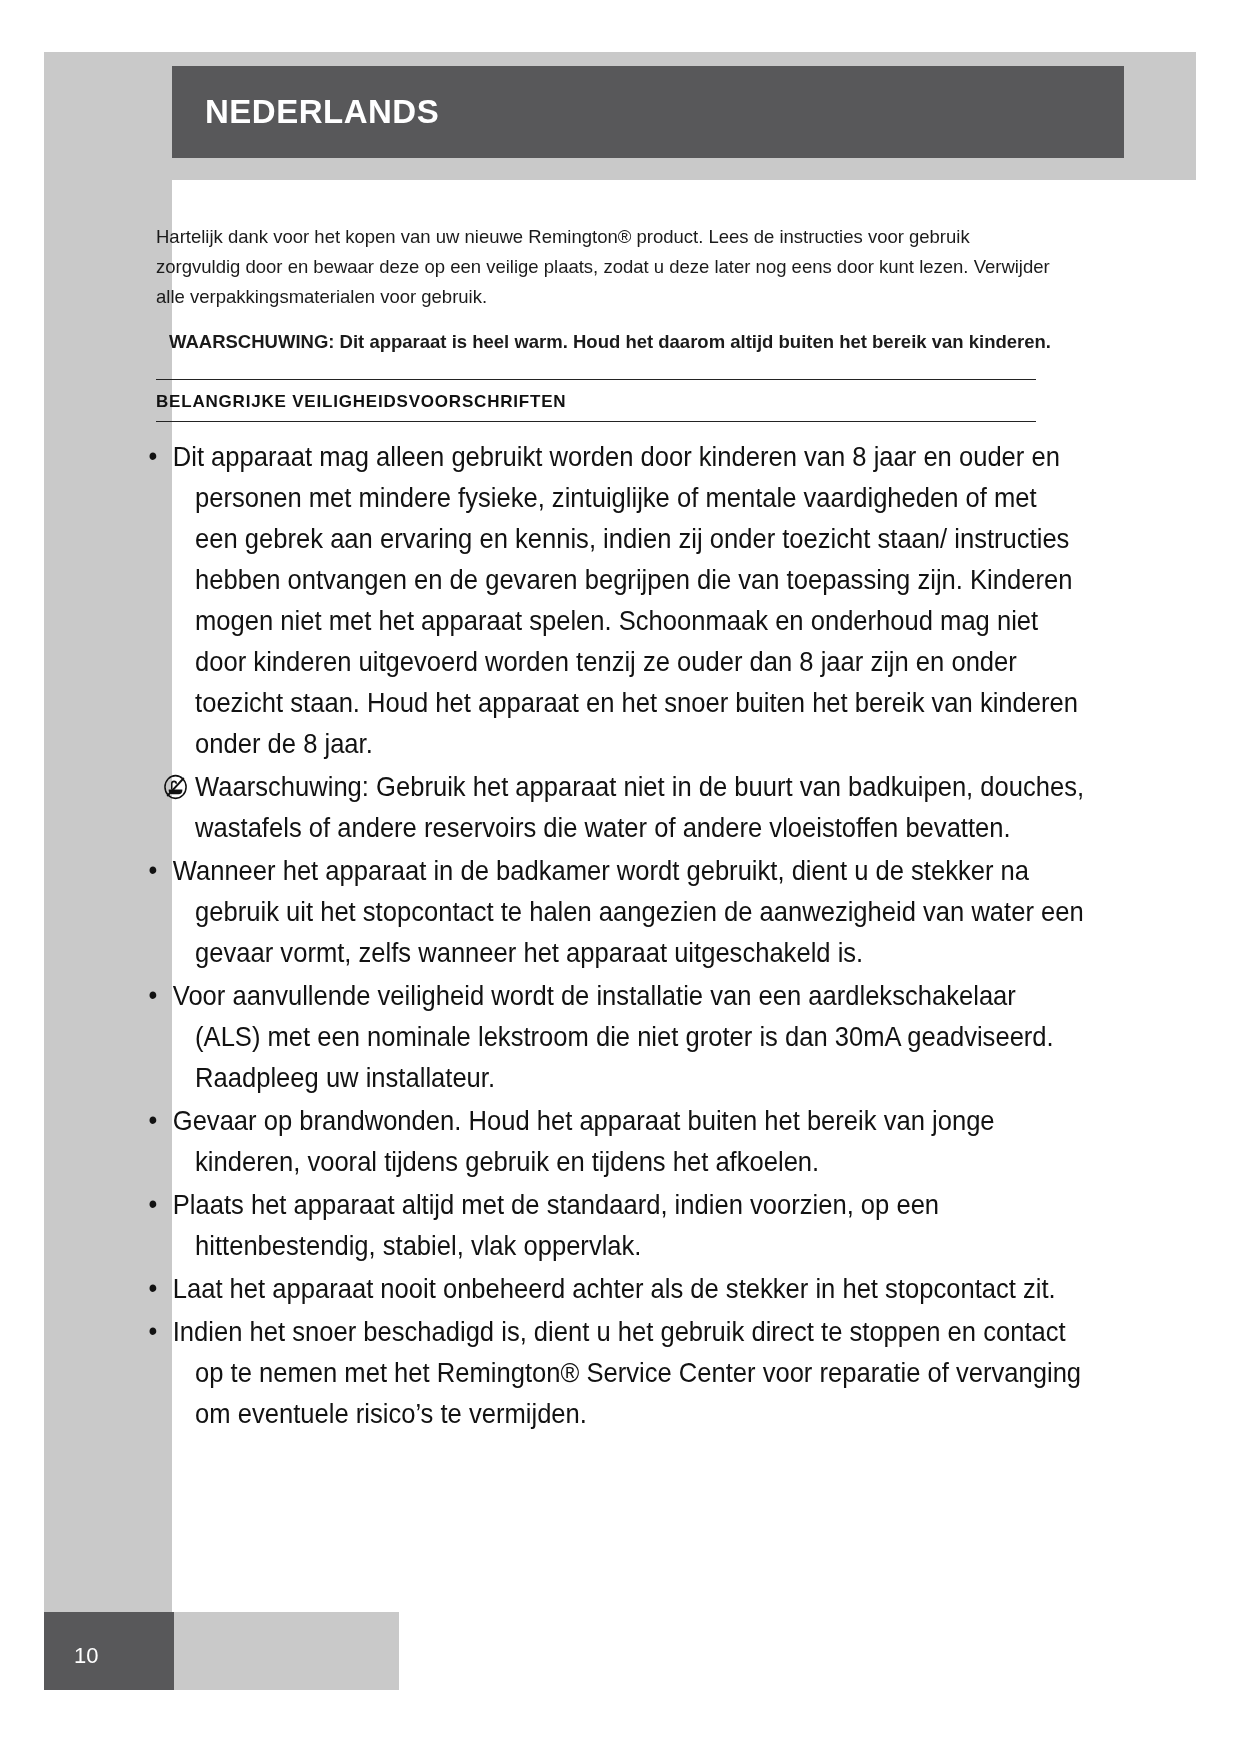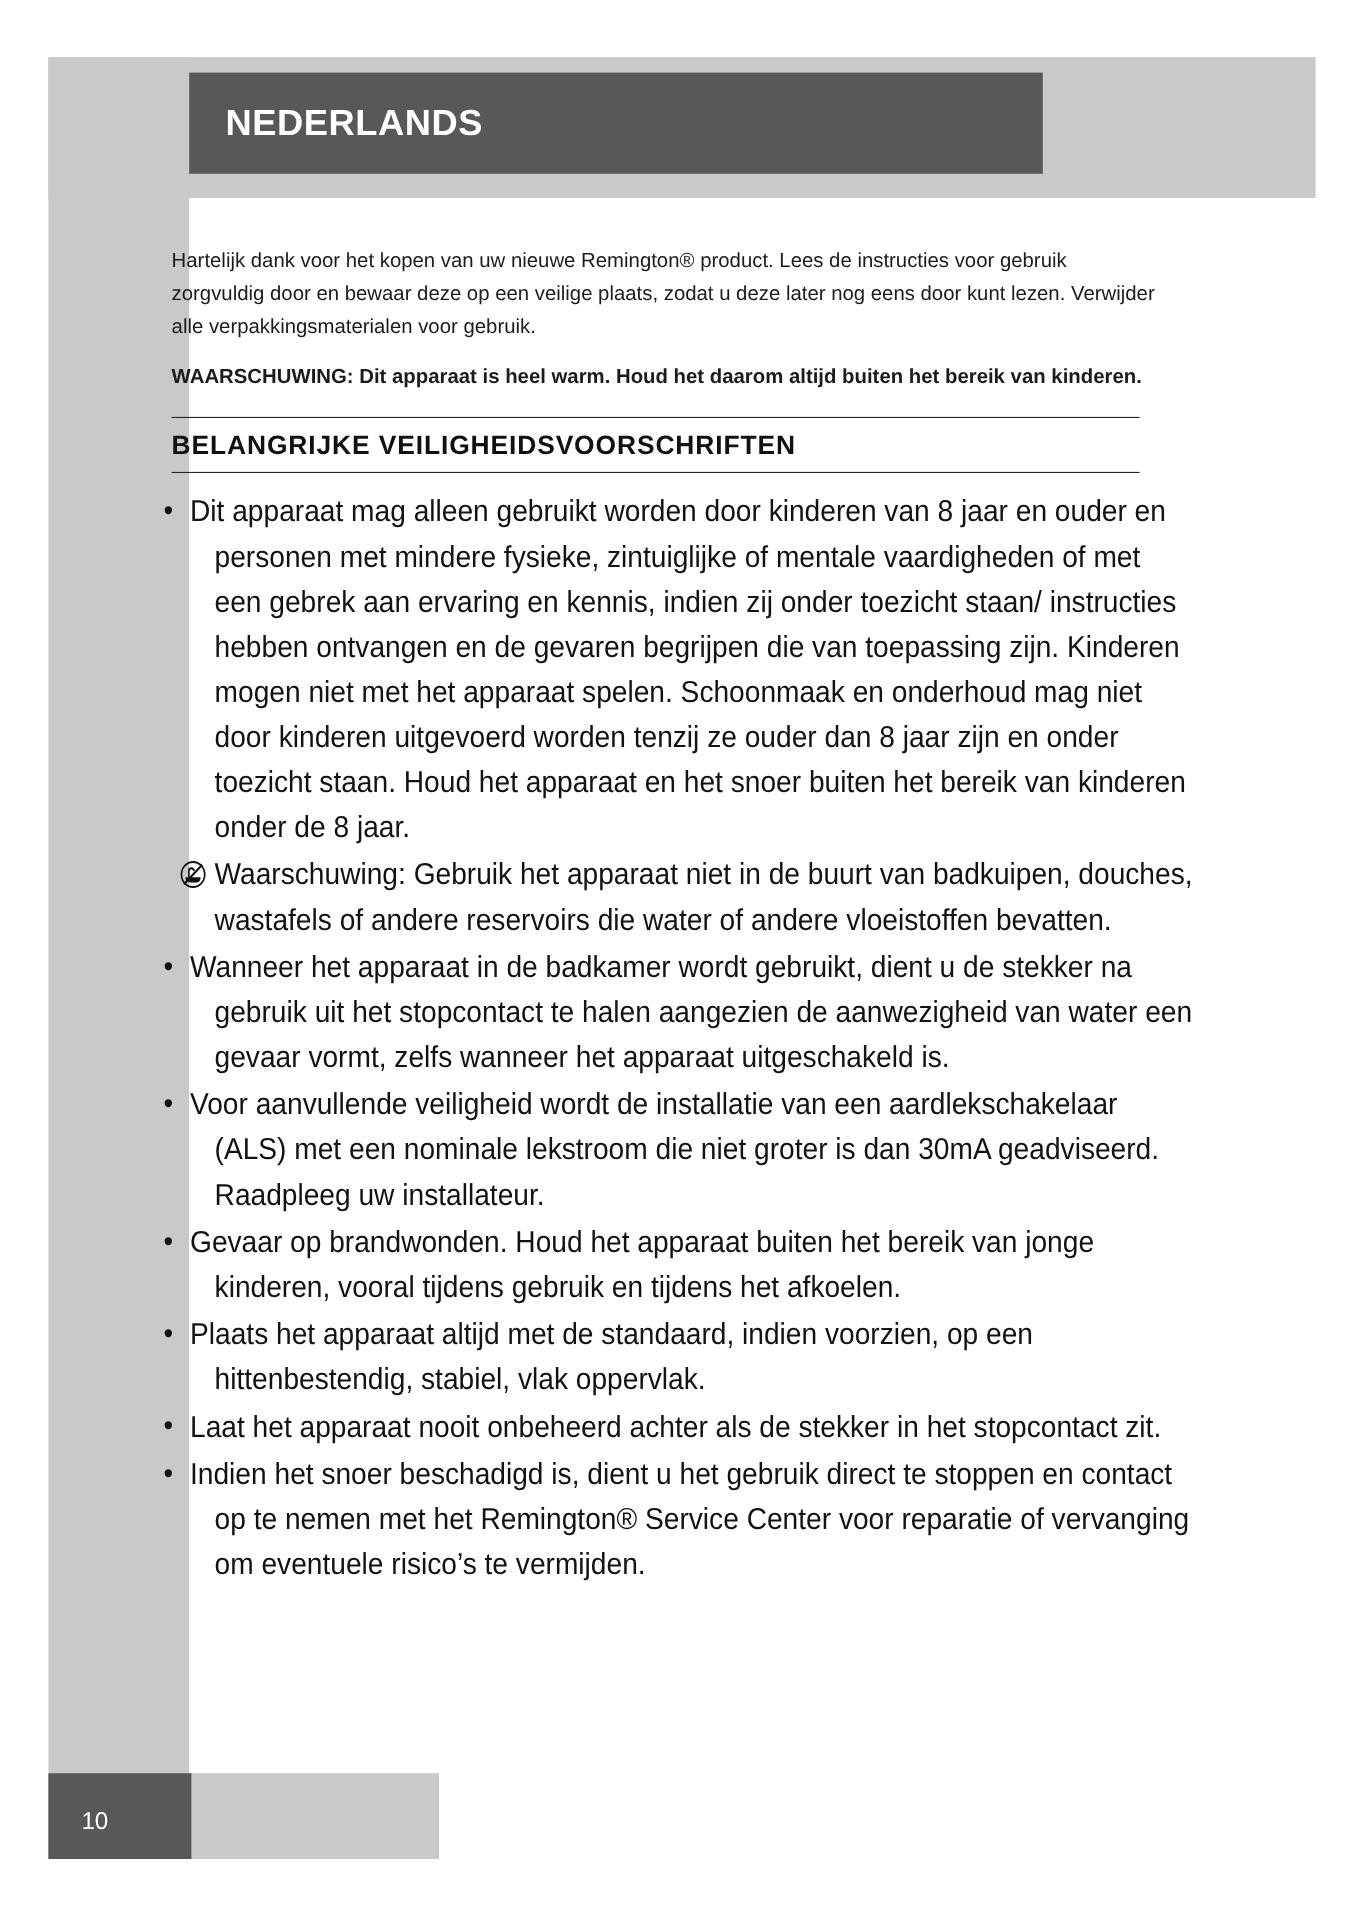--- a/index.html
+++ b/index.html
@@ -48,21 +48,21 @@
     width: 1024px;
     height: 1432px;
     background: #ffffff;
   }
 
   
   .header-bar {
     position: absolute;
     left: 172px;
     top: 66px;
-    width: 776px;
+    width: 952px;
     height: 92px;
     background: #58585a;
     display: flex;
     align-items: center;
   }
   .header-title {
     color: #ffffff;
     font-size: 33px;
     font-weight: bold;
     letter-spacing: 0.5px;
@@ -111,30 +111,31 @@
     font-family: "Liberation Sans", sans-serif;
     width: 900px;
   }
   .intro p {
     margin: 0 0 15px 0;
   }
   .intro .warn {
     font-weight: bold;
     display: block;
     margin-top: 4px;
+    margin-left: 13px;
   }
 
   .rule {
     border: 0;
     border-top: 1.5px solid #232323;
     margin: 22px 0 0 0;
     width: 880px;
   }
   .section-heading {
-    font-size: 24px;
+    font-size: 17px;
     font-weight: bold;
     letter-spacing: 0.8px;
     color: #111;
     margin: 12px 0 9px 0;
     font-family: "Liberation Sans", sans-serif;
   }
   .rule2 {
     border: 0;
     border-top: 1.5px solid #232323;
     margin: 0 0 14px 0;

